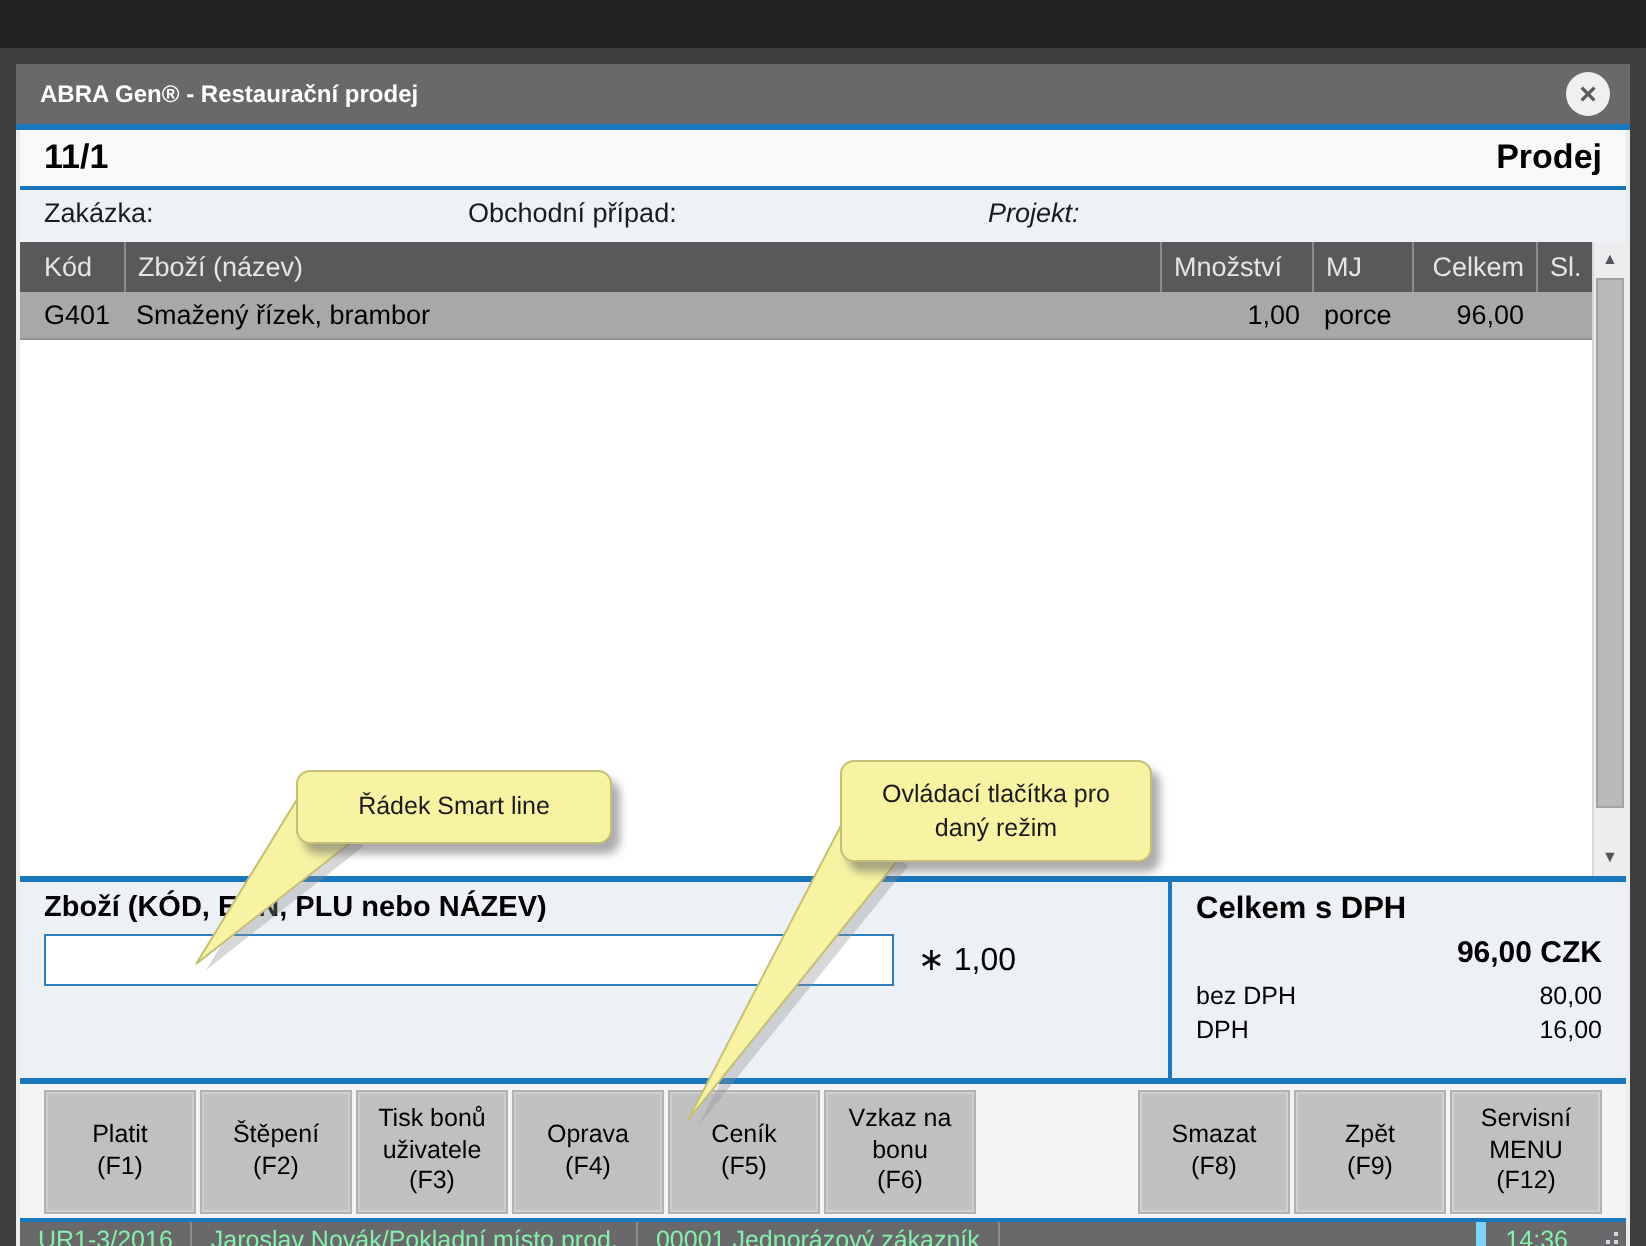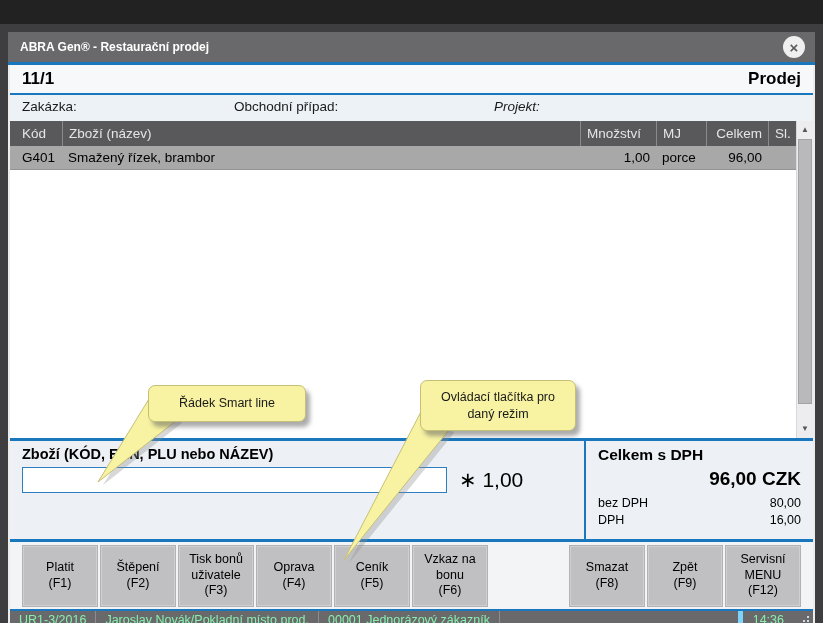--- a/index.html
+++ b/index.html
@@ -94,25 +94,25 @@
     border-top:3px solid #1877bd; border-bottom:3px solid #1877bd;
     background:#edf1f5;
   }
   .entry-pane { flex:1 1 auto; padding:5px 12px; }
   .entry-label { font-size:14.5px; font-weight:bold; color:#000; }
   .entry-row { display:flex; align-items:center; margin-top:5px; }
   .entry-input {
     width:425px; height:26px; background:#fff; border:1px solid #2e7fbf;
     font-family:"Liberation Sans", sans-serif; font-size:15px; padding:0 4px; outline:none;
   }
-  .qty { font-size:21px; color:#000; margin-left:12px; white-space:nowrap; }
+  .qty { font-size:16px; color:#000; margin-left:12px; white-space:nowrap; }
 
   .totals-pane { flex:0 0 229px; border-left:2px solid #1877bd; padding:5px 12px 5px 12px; }
   .totals-title { font-size:15.5px; font-weight:bold; color:#000; }
-  .totals-big { font-size:19px; font-weight:bold; text-align:right; margin-top:4px; color:#000; }
+  .totals-big { font-size:15px; font-weight:bold; text-align:right; margin-top:4px; color:#000; }
   .totals-row { display:flex; justify-content:space-between; font-size:12.5px; color:#000; margin-top:6px; }
   .totals-row + .totals-row { margin-top:3px; }
 
   
   .btnrow {
     flex:0 0 auto; height:67px; background:#f3f4f5;
     display:flex; align-items:center; gap:2px; padding:0 12px;
   }
   .fbtn {
     width:76px; height:62px; background:#c0c0c2;

